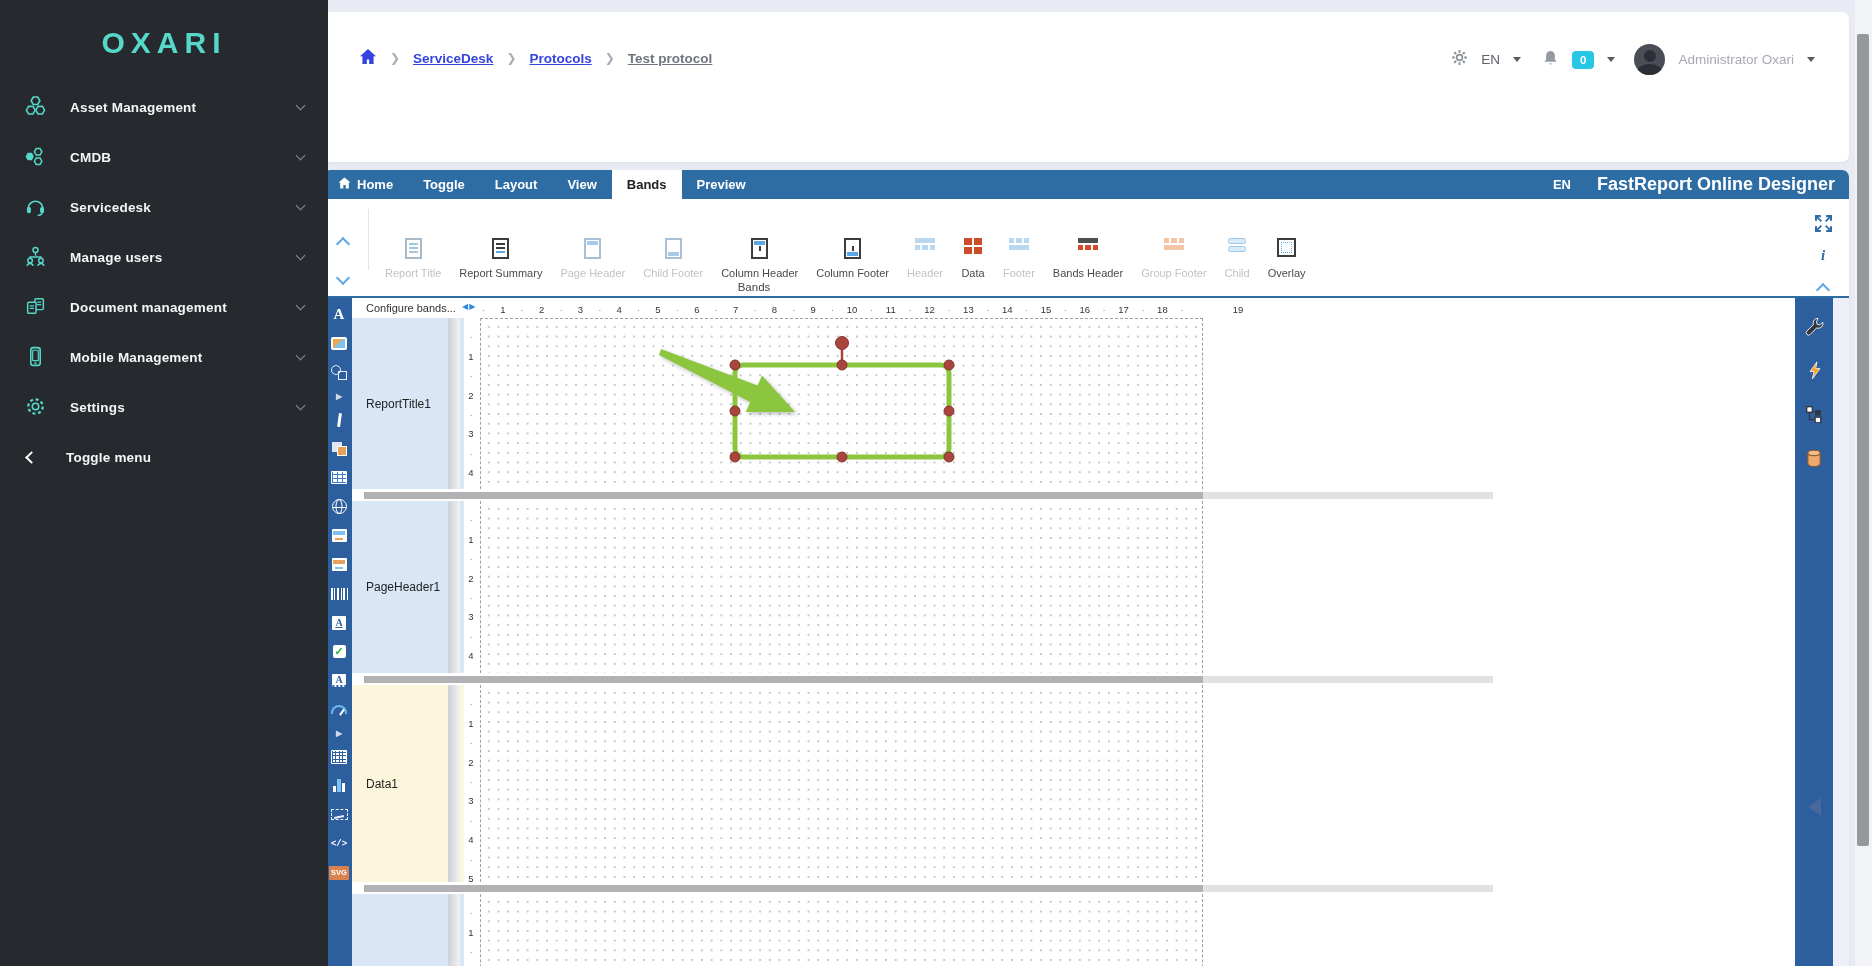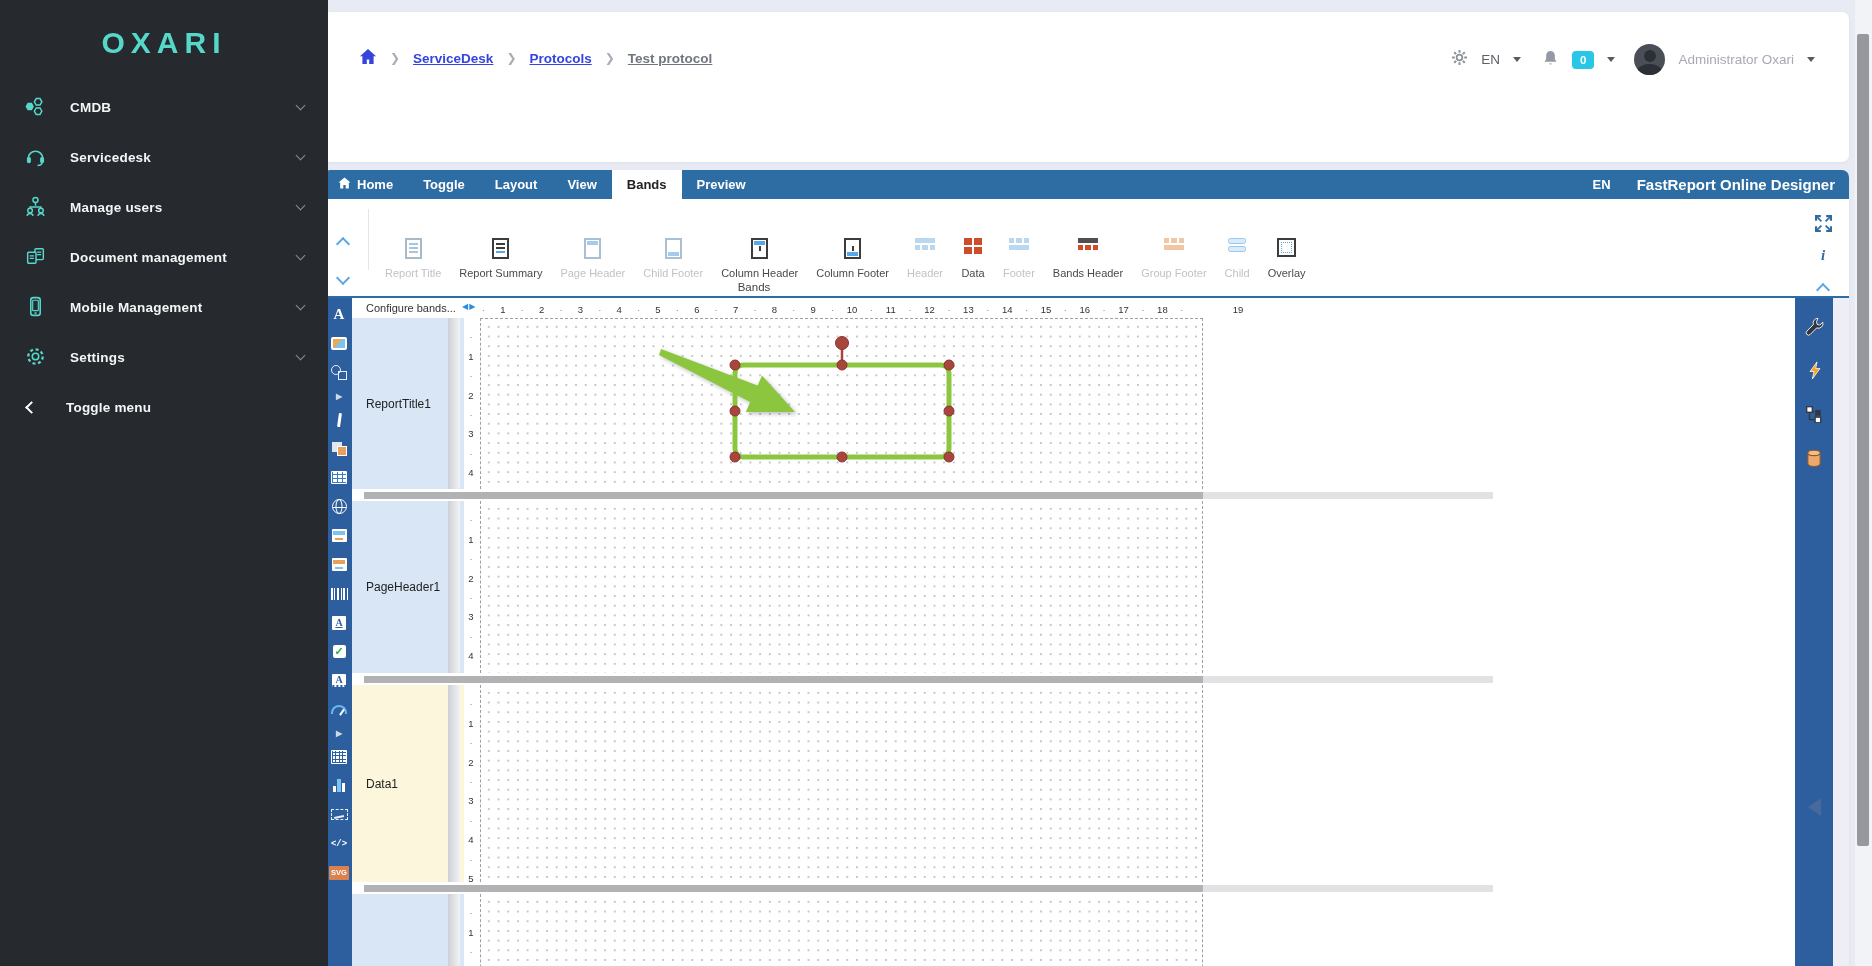--- a/index.html
+++ b/index.html
@@ -34,21 +34,21 @@
   .username { font-size:13.5px; color:#a7aab1; }
 
   .card-designer { position:absolute; left:323px; top:170px; width:1526px; height:796px; background:#fff; border-radius:7px 7px 0 0; overflow:hidden; box-shadow:0 1px 3px rgba(30,40,90,.06); }
 
   
   .tabbar { height:29px; background:#2e6da4; display:flex; align-items:stretch; color:#fff; font-size:13px; }
   .tab { display:flex; align-items:center; gap:6px; padding:0 15px; cursor:pointer; font-weight:700; }
   .tab.active { background:#fff; color:#222; }
   .tabbar-right { margin-left:auto; display:flex; align-items:center; gap:26px; padding-right:14px; }
   .fr-lang { font-size:13px; font-weight:700; cursor:pointer; }
-  .fr-title { font-size:15px; font-weight:700; }
+  .fr-title { font-size:18px; font-weight:700; }
 
   
   .ribbon { position:relative; height:99px; border-bottom:2px solid #2e6da4; background:#fff; }
   .rb-chev { position:absolute; left:15px; cursor:pointer; }
   .chev-up-b, .chev-down-b { display:block; width:10px; height:10px; border-left:2.6px solid #5aa7e8; border-top:2.6px solid #5aa7e8; }
   .chev-up-b { transform:rotate(45deg); } .chev-down-b { transform:rotate(225deg); }
   .rb-divider { position:absolute; left:45px; top:10px; bottom:26px; width:1px; background:#e3e5e8; }
   .band-buttons { position:absolute; left:53px; top:6px; display:flex; }
   .bbtn { display:flex; flex-direction:column; justify-content:flex-end; align-items:center; height:74px; padding:0 9px; cursor:pointer; }
   .bbtn .blabel { font-size:11px; color:#4a4a4a; white-space:nowrap; }
@@ -155,20 +155,29 @@
   
   .pg-scroll { position:absolute; right:0; top:0; width:17px; height:966px; background:#f2f3f7; z-index:9; }
   .pg-thumb { position:absolute; left:2px; width:12px; top:34px; height:812px; background:#96989d; border-radius:2px; }
 </style>
 </head>
 <body>
 
 <aside class="sidebar">
   <div class="logo">OXARI</div>
   <nav>
+      <div class="side-item">
+   <span class="s-icon"><svg width="23" height="23" viewBox="0 0 22 22" fill="none" stroke="#55d8ca" stroke-width="1.5">
+            <polygon points="15.2,5.5 13.1,9.1 8.9,9.1 6.8,5.5 8.9,1.9 13.1,1.9"></polygon>
+            <polygon points="10.7,14.5 8.6,18.1 4.4,18.1 2.3,14.5 4.4,10.9 8.6,10.9"></polygon>
+            <polygon points="19.7,14.5 17.6,18.1 13.4,18.1 11.3,14.5 13.4,10.9 17.6,10.9"></polygon>
+          </svg></span>
+   <span class="s-label">Asset Management</span>
+   <span class="chev"></span>
+      </div>
       <div class="side-item">
    <span class="s-icon"><svg width="23" height="23" viewBox="0 0 22 22">
             <polygon points="9.5,11 7.5,14.5 3.5,14.5 1.5,11 3.5,7.5 7.5,7.5" fill="#55d8ca"></polygon>
             <polygon points="17.1,6.5 15.3,9.6 11.7,9.6 9.9,6.5 11.7,3.4 15.3,3.4" fill="none" stroke="#55d8ca" stroke-width="1.4"></polygon>
             <polygon points="17.1,15.5 15.3,18.6 11.7,18.6 9.9,15.5 11.7,12.4 15.3,12.4" fill="none" stroke="#55d8ca" stroke-width="1.4"></polygon>
           </svg></span>
    <span class="s-label">CMDB</span>
    <span class="chev"></span>
       </div>
       <div class="side-item">

